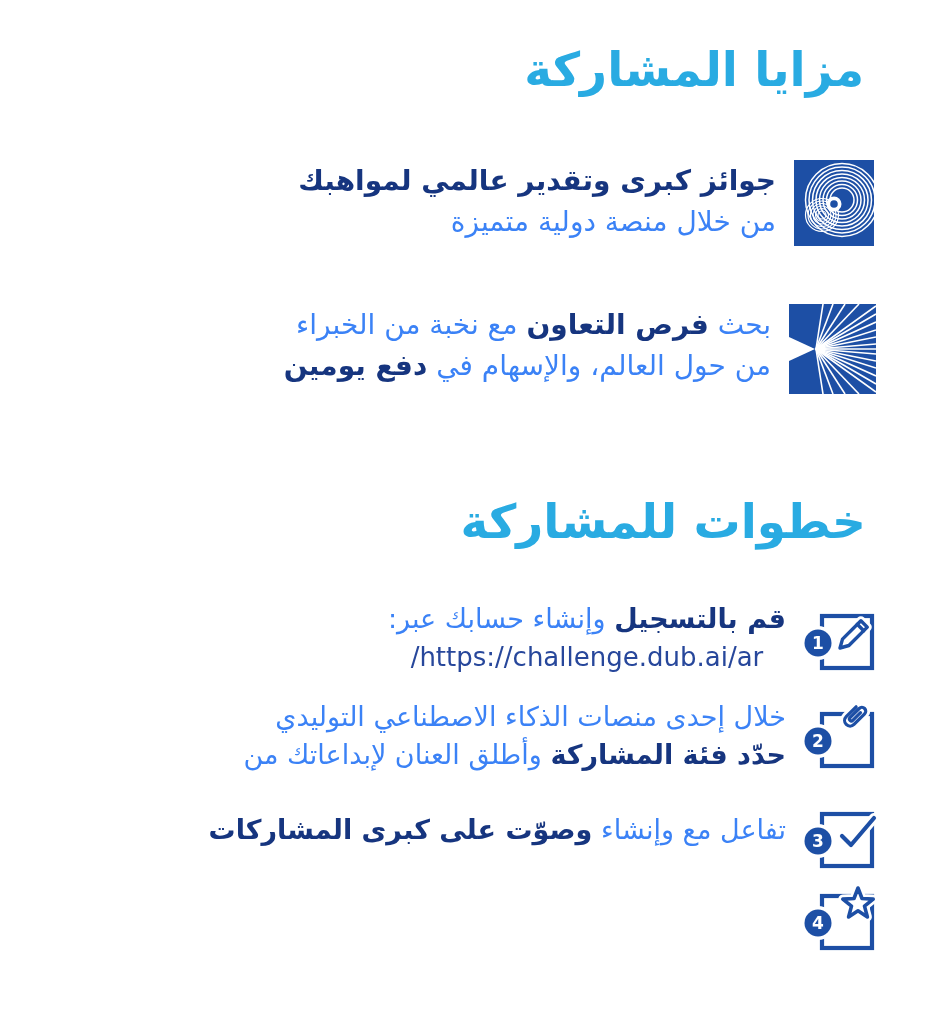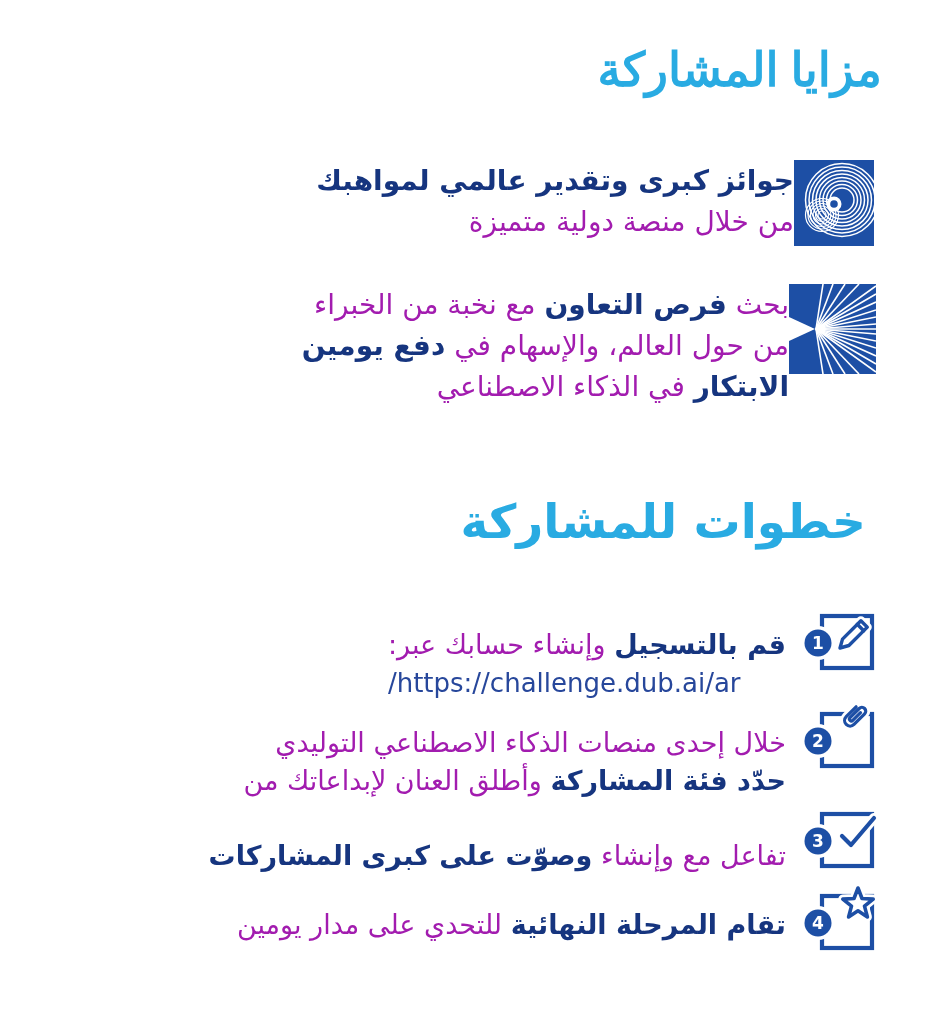--- a/index.html
+++ b/index.html
@@ -7,38 +7,38 @@
     width:934px;height:1024px;position:relative;background:#ffffff;
     font-family:"DejaVu Sans","Liberation Sans",sans-serif;
     direction:rtl;overflow:hidden;
   }
   .abs{position:absolute;}
   .heading{
     color:#29ABE2;font-size:47px;font-weight:800;line-height:64px;
     text-align:right;letter-spacing:0;
   }
   .row{display:flex;align-items:flex-start;}
-  .benefit-row{}
+  .benefit-row{gap:18px;}
   .step-row{gap:8px;}
   .txt{text-align:right;}
   .benefit-txt{font-size:28px;line-height:41px;color:#27479B;}
-  .step-txt{font-size:27px;line-height:38px;color:#27479B;margin-top:26px;}
+  .step-txt{font-size:27px;line-height:38px;color:#27479B;}
   .b{font-weight:700;color:#16357F;}
-  .r{font-weight:400;color:#a21caf;}
+  .r{font-weight:400;color:#3b82f6;}
   .url{
-    direction:ltr;unicode-bidi:bidi-override;text-align:left;
+    direction:ltr;unicode-bidi:bidi-override;text-align:center;
     font-size:26px;line-height:38px;color:#27479B;font-weight:400;
   }
   .icn{display:block;flex:0 0 auto;}
   svg{display:block;}
 </style>
 </head>
 <body>
 
-<h1 class="abs heading" style="top:38px;right:52px;margin:0;font-family:Liberation Serif, serif;">مزايا المشاركة</h1>
+<h1 class="abs heading" style="top:38px;right:70px;margin:0;">مزايا المشاركة</h1>
 
 <div class="abs row benefit-row" style="top:160px;right:60px;">
   <span class="icn">
     <svg width="80" height="86" viewBox="0 0 80 86">
       <rect x="0" y="0" width="80" height="86" fill="#1D4FA5"></rect>
       <g stroke="#ffffff" stroke-width="1.5" fill="none">
         <circle cx="48" cy="40" r="12"></circle>
           <circle cx="48" cy="40" r="15.5"></circle>
         <circle cx="48" cy="40" r="19"></circle>
           <circle cx="48" cy="40" r="22.5"></circle>
@@ -58,21 +58,21 @@
       <circle cx="40" cy="44" r="7.5" fill="#ffffff"></circle>
       <circle cx="40" cy="44" r="3.8" fill="#1D4FA5"></circle>
     </svg>
   </span>
   <div class="txt benefit-txt">
     <div><span class="b">جوائز كبرى وتقدير عالمي لمواهبك</span></div>
     <div><span class="r">من خلال منصة دولية متميزة</span></div>
   </div>
 </div>
 
-<div class="abs row benefit-row" style="top:284px;right:58px;">
+<div class="abs row benefit-row" style="top:304px;right:58px;">
   <span class="icn">
     <svg width="87" height="90" viewBox="0 0 87 90">
       <rect x="0" y="0" width="87" height="90" fill="#1D4FA5"></rect>
       <g stroke="#ffffff" stroke-width="1.6">
         <line x1="27" y1="45" x2="34" y2="0"></line>
           <line x1="27" y1="45" x2="44" y2="0"></line>
         <line x1="27" y1="45" x2="56" y2="0"></line>
           <line x1="27" y1="45" x2="70" y2="0"></line>
         <line x1="27" y1="45" x2="87" y2="2"></line>
           <line x1="27" y1="45" x2="87" y2="10"></line>
@@ -94,23 +94,20 @@
       </g>
       <polygon points="0,33 0,57 26,45" fill="#ffffff"></polygon>
     </svg>
   </span>
   <div class="txt benefit-txt">
     <div>
       <span class="r">بحث </span><span class="b">فرص التعاون</span><span class="r"> مع نخبة من الخبراء</span>
     </div>
     <div>
       <span class="r">من حول العالم، والإسهام في </span><span class="b">دفع يومين</span>
-    </div>
-    <div>
-      <span class="b">الابتكار</span><span class="r"> في الذكاء الاصطناعي</span>
     </div>
   </div>
 </div>
 
 <h1 class="abs heading" style="top:490px;right:68px;margin:0;">خطوات للمشاركة</h1>
 
 <div class="abs row step-row" style="top:600px;right:50px;">
   <span class="icn">
     <svg width="90" height="80" viewBox="0 0 90 80">
       <rect x="28" y="16" width="50" height="52" fill="none" stroke="#1D4FA5" stroke-width="4.2"></rect>
@@ -178,17 +175,14 @@
     <svg width="90" height="80" viewBox="0 0 90 80">
       <rect x="28" y="16" width="50" height="52" fill="none" stroke="#1D4FA5" stroke-width="4.2"></rect>
       <polygon points="64,8 68,18.5 79.2,19.1 70.5,26.1 73.4,36.9 64,30.8 54.6,36.9 57.5,26.1 48.8,19.1 60,18.5" fill="#ffffff" stroke="#ffffff" stroke-width="9" stroke-linejoin="round"></polygon>
       <polygon points="64,8 68,18.5 79.2,19.1 70.5,26.1 73.4,36.9 64,30.8 54.6,36.9 57.5,26.1 48.8,19.1 60,18.5" fill="#ffffff" stroke="#1D4FA5" stroke-width="3.6" stroke-linejoin="round"></polygon>
       <circle cx="24" cy="43" r="17" fill="#ffffff"></circle>
       <circle cx="24" cy="43" r="13.5" fill="#1D4FA5"></circle>
       <text x="24" y="49" text-anchor="middle" font-size="17" font-weight="bold" fill="#ffffff" font-family="DejaVu Sans, Liberation Sans, sans-serif">4</text>
     </svg>
   </span>
   <div class="txt step-txt">
-    <div>
-      <span class="b">تقام المرحلة النهائية</span><span class="r"> للتحدي على مدار يومين</span>
-    </div>
   </div>
 </div>
 
 </body></html>

